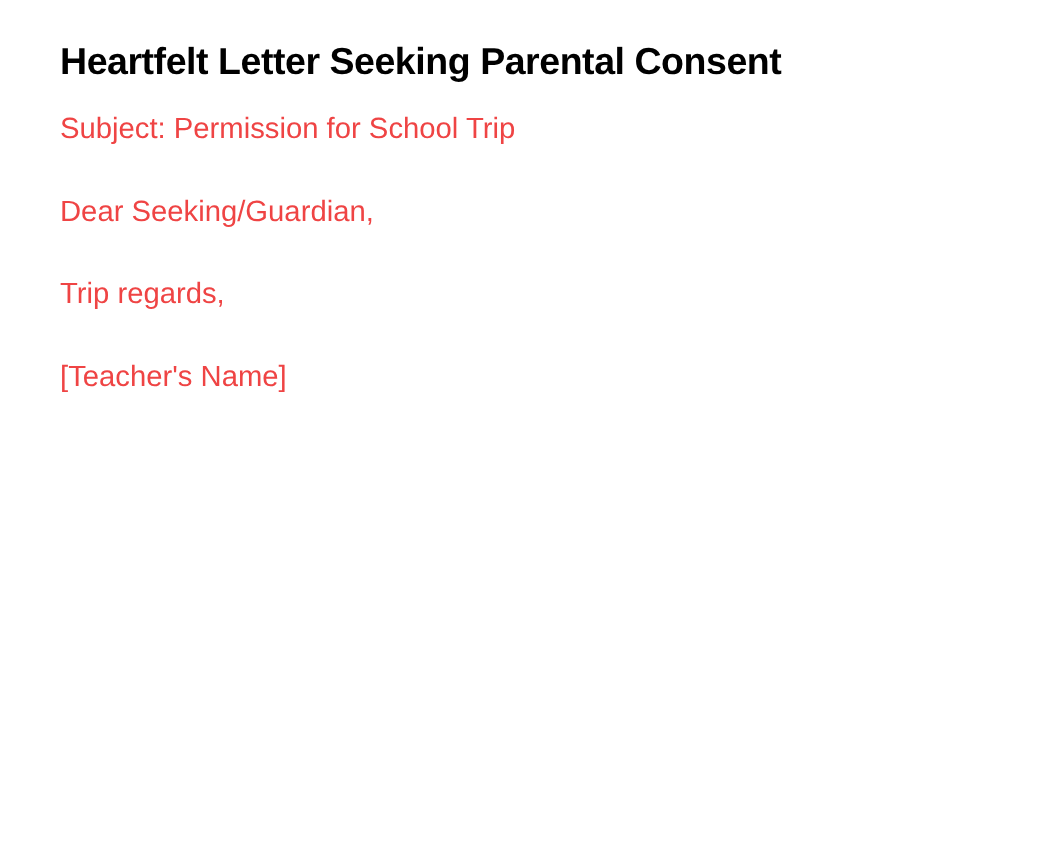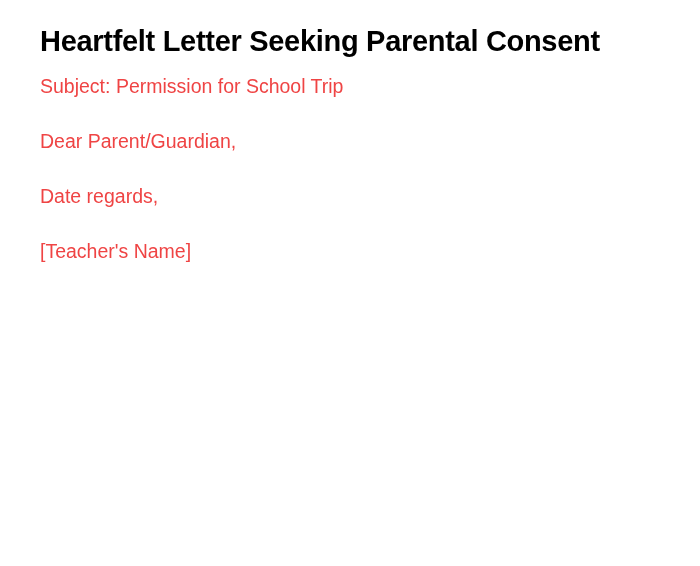--- a/index.html
+++ b/index.html
@@ -15,21 +15,21 @@
       font-family: "Liberation Sans", sans-serif;
       color: #111111;
     }
     .doc {
       position: absolute;
       left: 40px;
       top: 24px;
       width: 600px;
     }
     .title {
-      font-size: 29px;
+      font-size: 25px;
       font-weight: bold;
       letter-spacing: -0.3px;
       margin: 0;
       line-height: 34px;
       color: #000000;
     }
     .para {
       font-size: 19.5px;
       line-height: 35px;
       margin: 0;
@@ -37,16 +37,16 @@
     }
     .subject { margin-top: 11px; }
     .gap { margin-top: 20px; }
   </style>
 </head>
 <body>
 
 <div class="doc">
   <h1 class="title">Heartfelt Letter Seeking Parental Consent</h1>
   <p class="para subject">Subject: Permission for School Trip</p>
-  <p class="para gap">Dear Parent/Guardian,</p>
-  <p class="para gap">Date regards,</p>
+  <p class="para gap">Dear Seeking/Guardian,</p>
+  <p class="para gap">Trip regards,</p>
   <p class="para gap">[Teacher's Name]</p>
 </div>
 
 </body></html>

